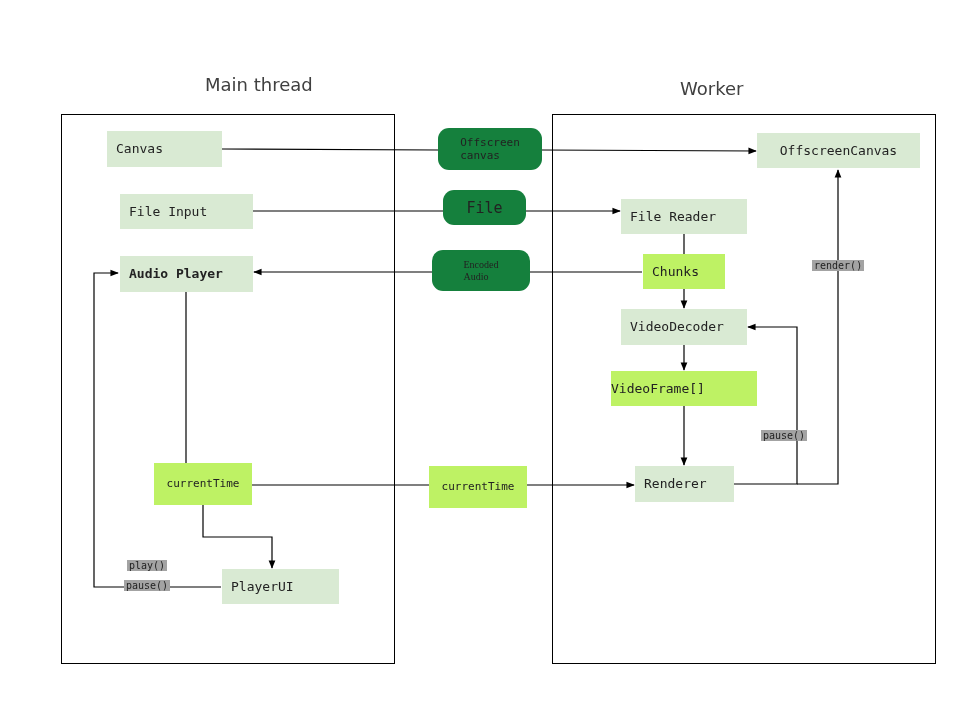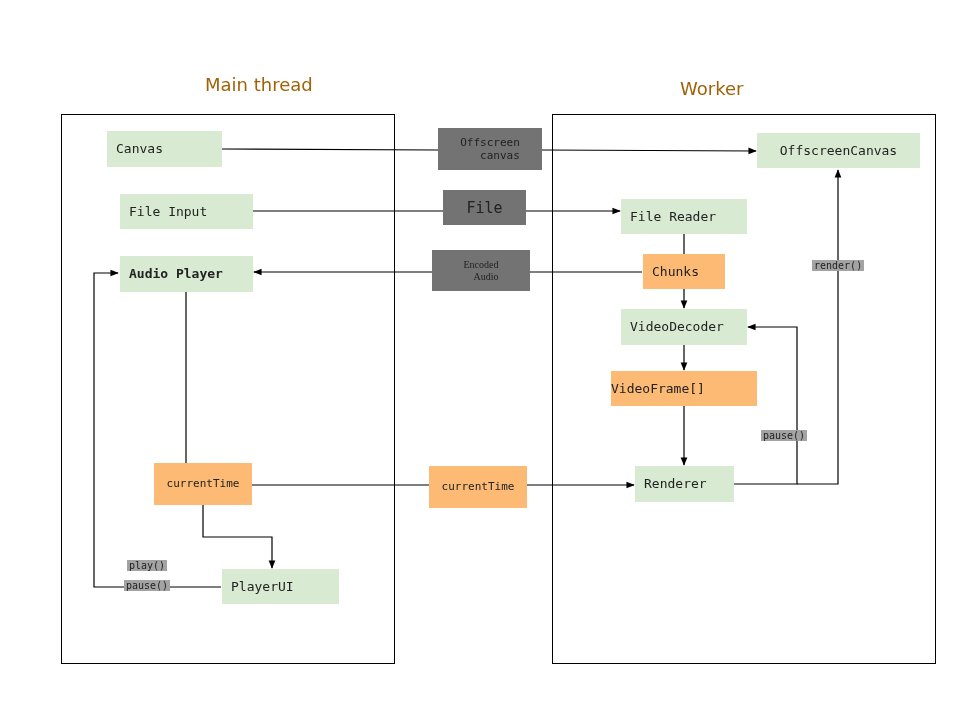--- a/index.html
+++ b/index.html
@@ -1,28 +1,28 @@
 <!DOCTYPE html>
 <html><head>
   <meta charset="utf-8">
   <style>
     html, body { margin: 0; padding: 0; background: #ffffff; }
     body { width: 960px; height: 720px; position: relative; overflow: hidden; }
     .title {
-      position: absolute; font-family: "DejaVu Sans", sans-serif; font-size: 18px; color: #a16207;
+      position: absolute; font-family: "DejaVu Sans", sans-serif; font-size: 18px; color: #404040;
       white-space: nowrap;
     }
     .region { position: absolute; border: 1px solid #000; box-sizing: border-box; }
     .node {
       position: absolute; box-sizing: border-box; display: flex; align-items: center;
       font-family: "DejaVu Sans Mono", monospace; color: #222; white-space: pre-line; line-height: 1.2;
     }
     .green { background: #d9ead3; }
-    .pink { background: #fdba74; }
-    .blue { background: #737373; justify-content: center; text-align: right; }
+    .pink { background: #bef264; }
+    .blue { background: #15803d; justify-content: center; text-align: left; border-radius: 11px; }
     .lbl {
       position: absolute; font-family: "DejaVu Sans Mono", monospace; font-size: 10px; color: #222;
       white-space: nowrap; background: #a3a3a3; padding: 0 2px;
     }
     svg.wires { position: absolute; left: 0; top: 0; }
   </style>
 </head>
 <body>
 
 <div class="title" style="left:205px; top:74px;">Main thread</div>

